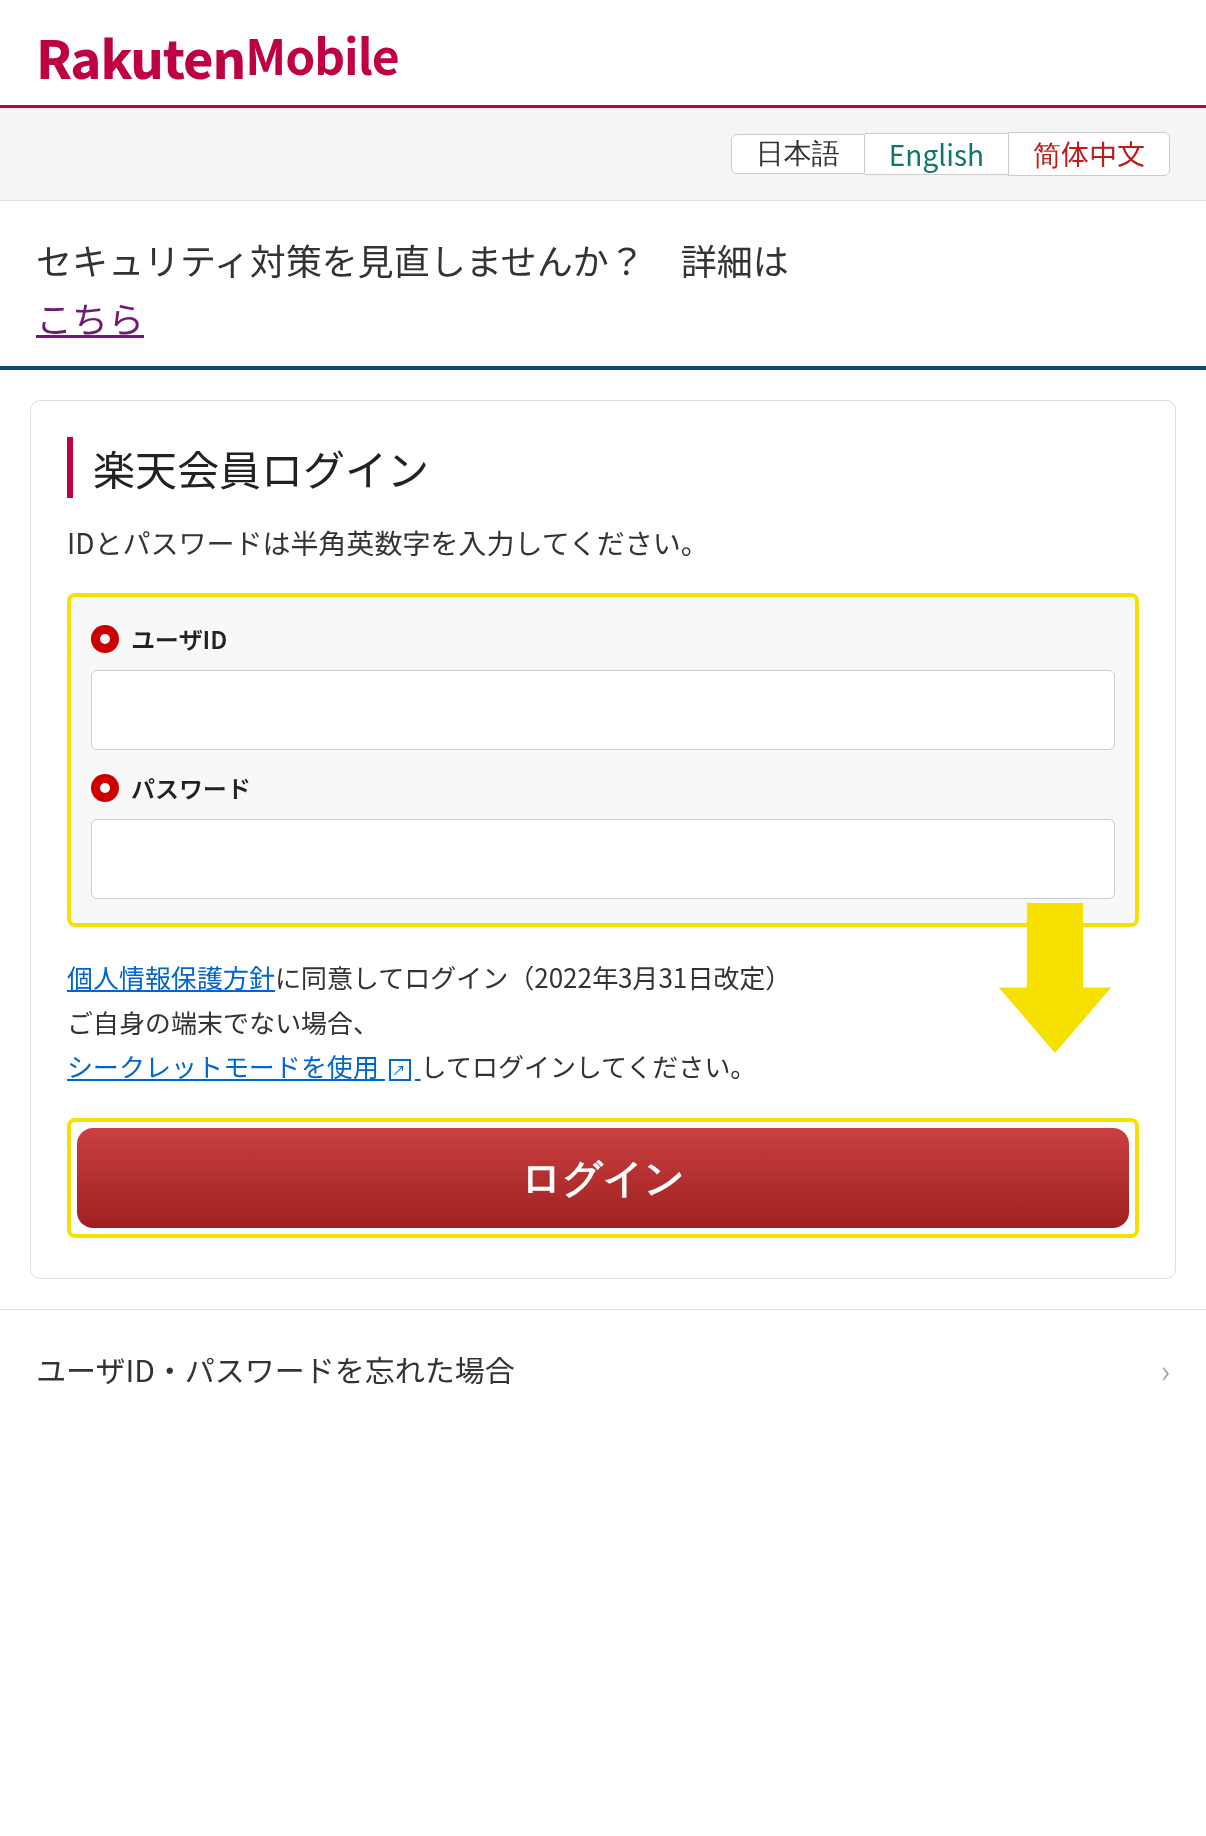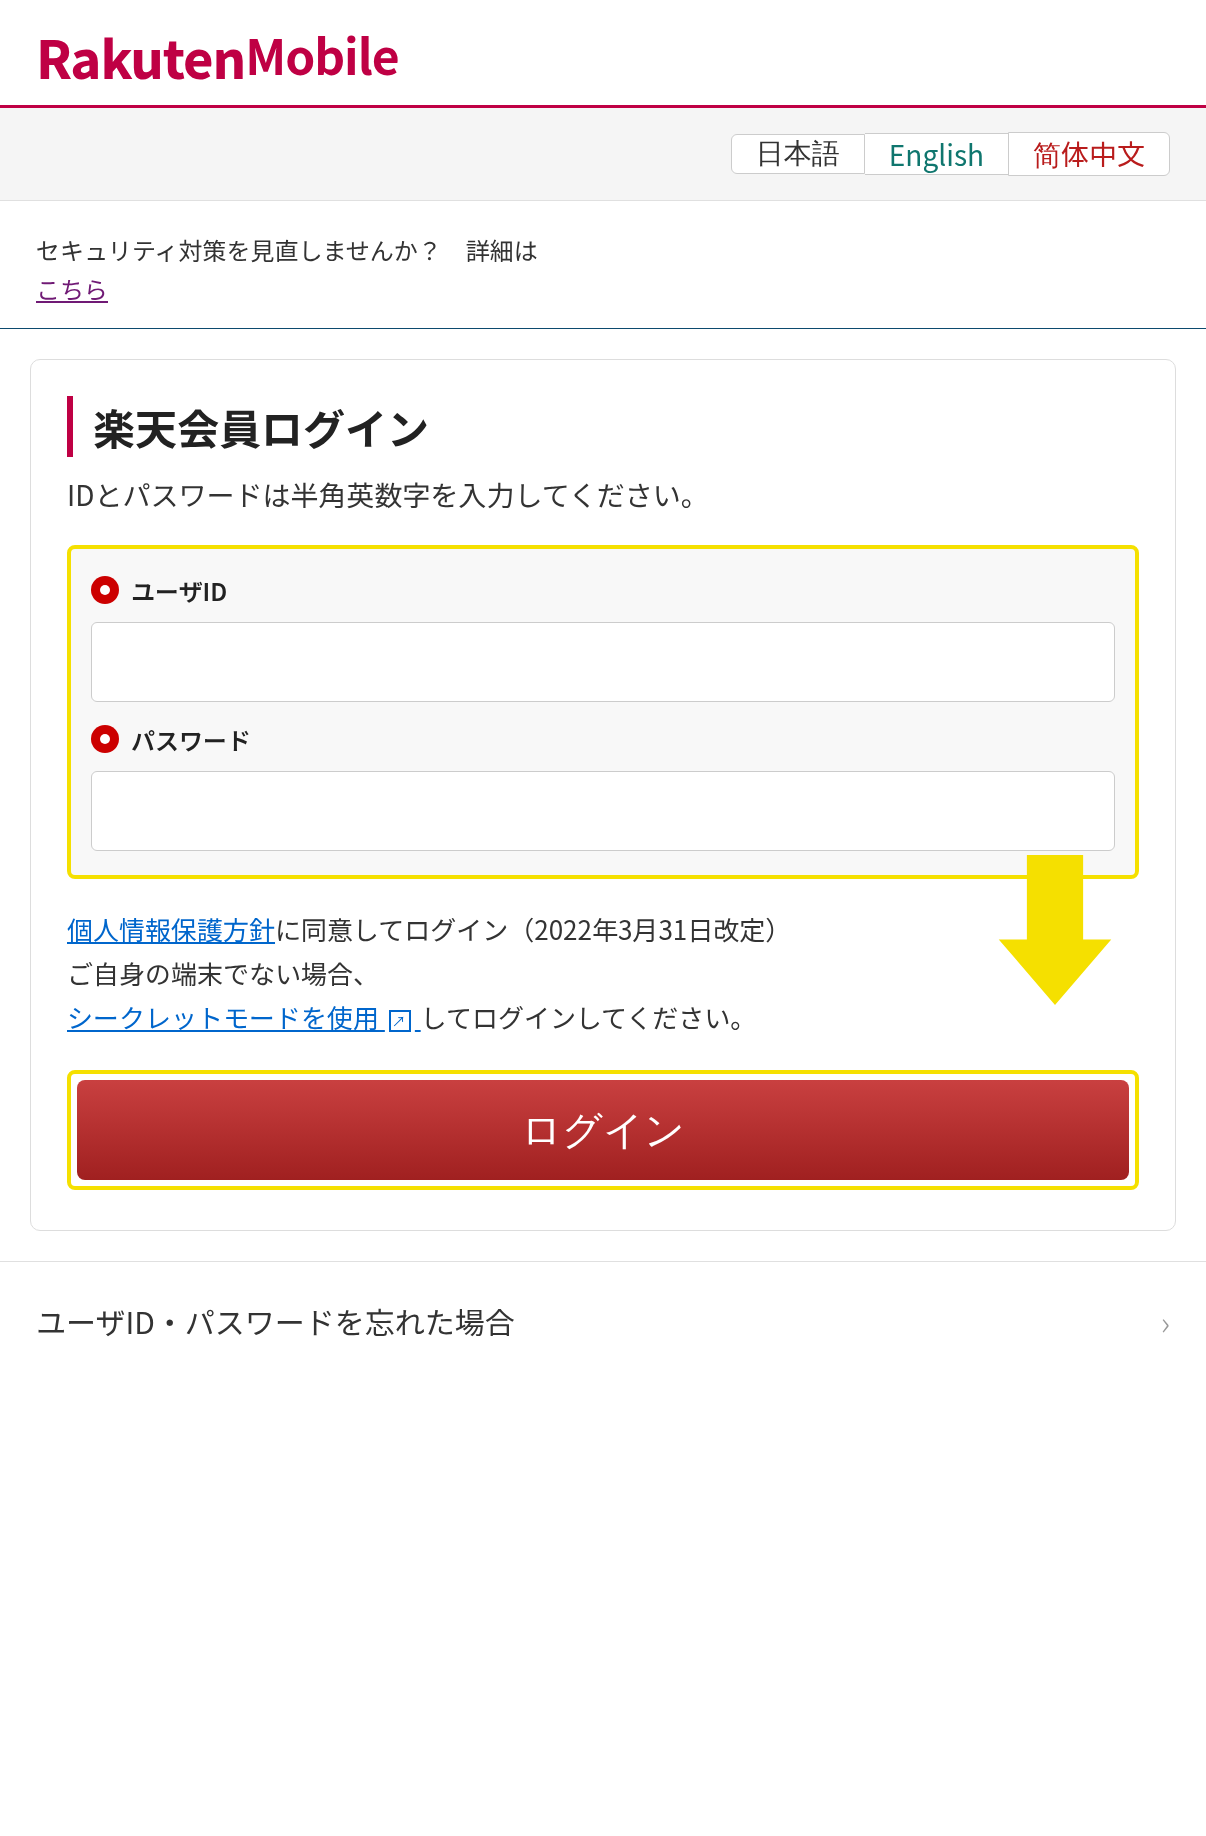--- a/index.html
+++ b/index.html
@@ -78,48 +78,48 @@
     }
 
     .lang-btn:last-child {
       border-radius: 0 6px 6px 0;
       color: #b91c1c;
     }
 
     
     .security-notice {
       padding: 30px 36px 20px 36px;
-      font-size: 24px;
+      font-size: 36px;
       color: #333;
       line-height: 1.6;
-      border-bottom: 1px solid #0c4a6e;
+      border-bottom: 4px solid #0c4a6e;
       background: #ffffff;
     }
 
     .security-notice a {
       color: #701a75;
     }
 
     
     .login-card {
       margin: 30px 30px;
       border: 1px solid #ddd;
       border-radius: 10px;
       background: #ffffff;
       padding: 36px 36px 40px 36px;
       position: relative;
     }
 
     .login-title {
       font-size: 42px;
-      font-weight: 700;
+      font-weight: 400;
       color: #222;
       border-left: 6px solid #bf0044;
       padding-left: 20px;
-      margin-bottom: 16px;
+      margin-bottom: 23px;
     }
 
     .login-subtitle {
       font-size: 28px;
       color: #333;
       margin-bottom: 30px;
       line-height: 1.5;
     }
 
     
@@ -214,23 +214,23 @@
       margin-top: 10px;
     }
 
     .login-btn {
       display: block;
       width: 100%;
       height: 100px;
       background: linear-gradient(to bottom, #c94040, #a02020);
       color: white;
       font-size: 40px;
-      font-weight: 400;
+      font-weight: 700;
       border: none;
-      border-radius: 8px;
+      border-radius: 16px;
       cursor: pointer;
       text-align: center;
       line-height: 100px;
     }
 
     
     .forgot-link {
       display: flex;
       align-items: center;
       justify-content: space-between;

